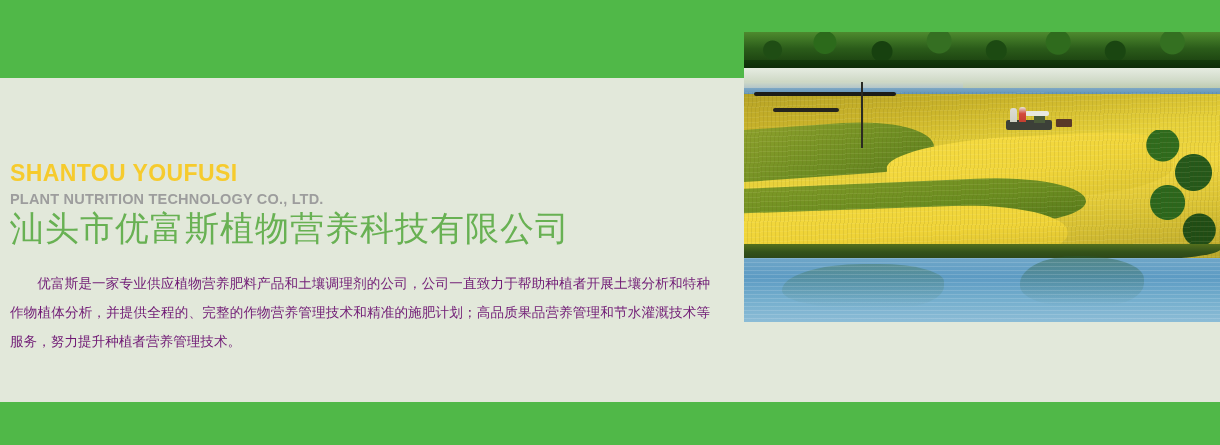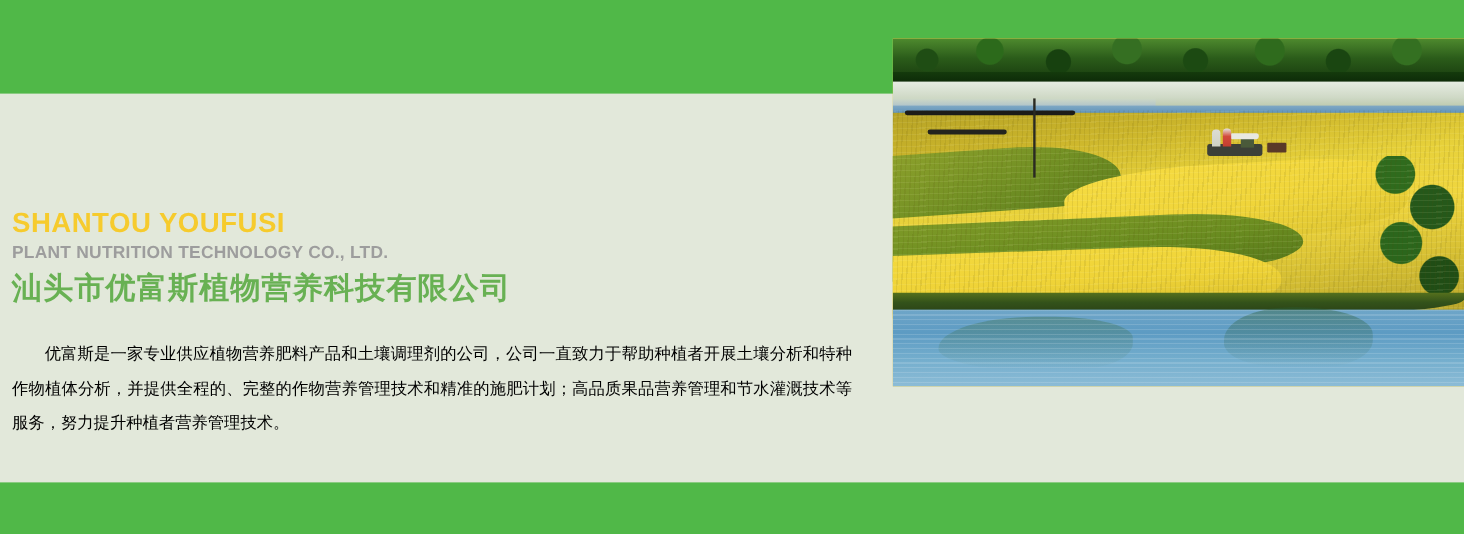--- a/index.html
+++ b/index.html
@@ -31,21 +31,21 @@
     position: absolute;
     left: 0; top: 402px;
     width: 1220px; height: 43px;
     background: #50b848;
   }
 
   
   .text-col {
     position: absolute;
     left: 10px;
-    top: 172px;
+    top: 160px;
     width: 712px;
   }
   .brand-en {
     font-size: 23px;
     font-weight: bold;
     color: #f6cb2d;
     letter-spacing: 0.4px;
     line-height: 26px;
     margin: 0;
     white-space: nowrap;
@@ -53,35 +53,35 @@
   .brand-sub {
     font-size: 14.5px;
     font-weight: bold;
     color: #9d9d9d;
     letter-spacing: 0.2px;
     line-height: 20px;
     margin: 3px 0 0 0;
     white-space: nowrap;
   }
   .brand-cn {
-    font-size: 25px;
-    font-weight: bold;
+    font-size: 34px;
+    font-weight: normal;
     color: #68b153;
     letter-spacing: 1px;
     line-height: 30px;
     margin: 4px 0 0 0;
     white-space: nowrap;
     font-family: "DejaVu Sans", "Liberation Sans", sans-serif;
   }
   .intro {
     margin: 26px 0 0 0;
     width: 700px;
     font-size: 13.6px;
     line-height: 29px;
-    color: #000000;
+    color: #701a75;
     text-indent: 2em;
     text-align: justify;
     text-justify: inter-ideograph;
     font-family: "DejaVu Sans", "Liberation Sans", sans-serif;
   }
 
   
   .photo {
     position: absolute;
     left: 744px;

